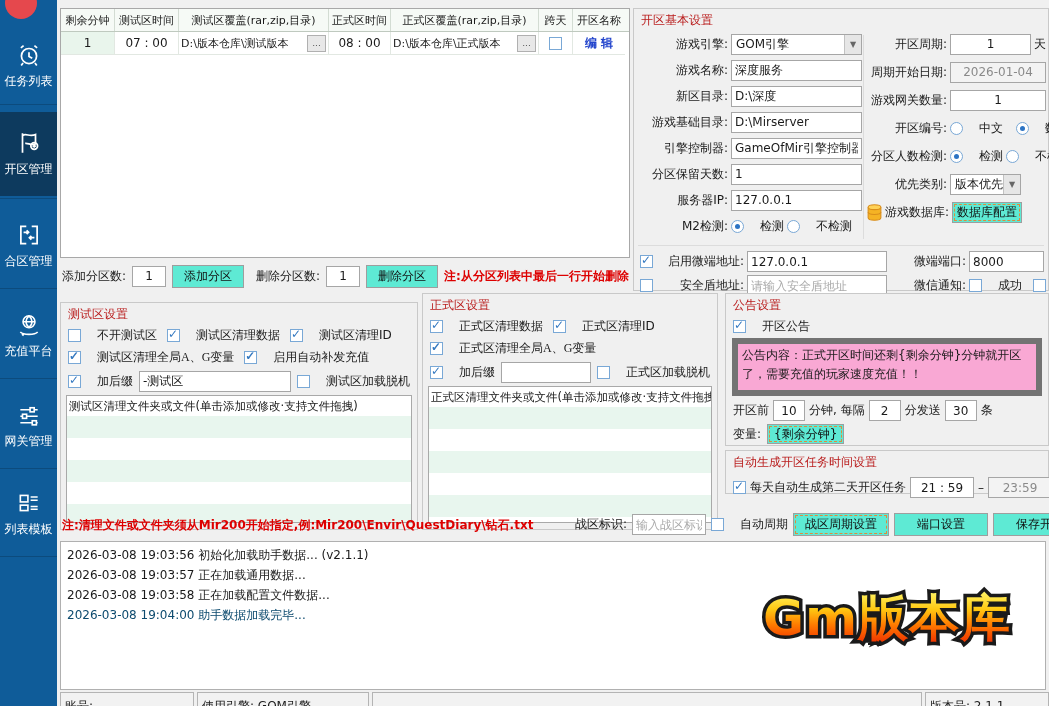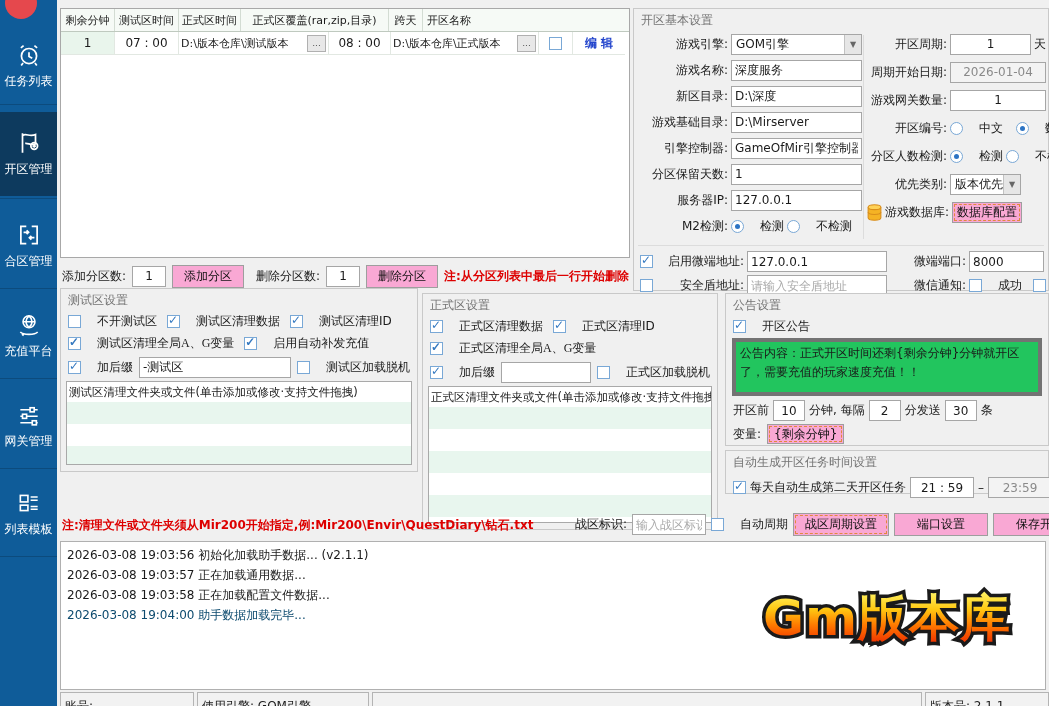--- a/index.html
+++ b/index.html
@@ -17,40 +17,40 @@
 .side-logo { position:absolute; top:-13px; left:5px; width:32px; height:32px; border-radius:50%;
              background:#e5484d; }
 .side-icon { width:26px; height:26px; }
 
 
 .inp { height:21px; border:1px solid #a6a6a6; background:#fff; padding:0 3px;
        font:12px "DejaVu Sans","Liberation Sans",sans-serif; color:#1a1a1a; min-width:0; }
 .inp.center { text-align:center; }
 .inp.ro { background:#f3f3f3; color:#8a8a8a; }
 .inp::placeholder { color:#aaa; }
-.btn { height:23px; background:#f9a8d4; border:1px solid #9e9e9e; padding:0 11px;
+.btn { height:23px; background:#5eead4; border:1px solid #9e9e9e; padding:0 11px;
        font:12px "DejaVu Sans","Liberation Sans",sans-serif; color:#111; white-space:nowrap; cursor:pointer; }
 .btn.dashed { outline:1px dashed #e08a3c; outline-offset:-3px; }
 .cb { display:inline-block; width:13px; height:13px; border:1px solid #79a8d6; background:#fff;
       position:relative; flex:none; cursor:pointer; }
 .cb.on::after { content:"✓"; position:absolute; left:0; top:-3px; font-size:12px; font-weight:bold; color:#3579c0; }
 .rd { display:inline-block; width:13px; height:13px; border:1px solid #79a8d6; border-radius:50%;
       background:#fff; position:relative; flex:none; cursor:pointer; }
 .rd.on::after { content:""; position:absolute; left:3px; top:3px; width:5px; height:5px;
       border-radius:50%; background:#2d74c4; }
 .combo { height:21px; border:1px solid #a6a6a6; background:#fff; display:flex; align-items:center; min-width:0; }
 .combo .ctext { flex:1; padding-left:4px; white-space:nowrap; overflow:hidden; }
 .combo .carrow { width:17px; align-self:stretch; background:#e6e6e6; border-left:1px solid #c2c2c2;
       display:flex; align-items:center; justify-content:center; font-size:8px; color:#666; }
 .lab { white-space:nowrap; }
 .pair { display:flex; align-items:center; gap:16px; white-space:nowrap; }
 
 
 .group { position:absolute; border:1px solid #c9c9c9; background:#f0f0f0; }
-.gtitle { position:absolute; left:7px; top:3px; color:#737373; white-space:nowrap; }
+.gtitle { position:absolute; left:7px; top:3px; color:#b91c1c; white-space:nowrap; }
 
 
 .ptable { position:absolute; left:60px; top:8px; width:570px; height:250px; background:#fff;
           border:1px solid #a8a8a8; overflow:hidden; }
 .thead { display:flex; height:23px; background:#f6faf6; border-bottom:1px solid #bfc9bf; }
 .th { display:flex; align-items:center; justify-content:center; border-right:1px solid #d3dcd3;
       white-space:nowrap; overflow:hidden; font-size:11px; }
 .trow { display:flex; height:23px; background:#fff; }
 .td { display:flex; align-items:center; justify-content:center; border-right:1px solid #e2e8e2;
       border-bottom:1px solid #e2e8e2; overflow:hidden; }
@@ -78,34 +78,34 @@
 .frow2 { display:flex; align-items:center; margin-bottom:6px; height:22px; gap:3px; }
 .flab2 { width:80px; text-align:right; white-space:nowrap; flex:none; }
 .hdiv { position:absolute; left:4px; right:4px; top:236px; border-top:1px solid #dcdcdc; }
 .brow { position:absolute; left:6px; right:4px; display:flex; align-items:center; gap:3px; }
 .brow.r1 { top:242px; } .brow.r2 { top:266px; }
 .w140 { width:140px; flex:none; } .w88r { width:88px; text-align:right; flex:none; white-space:nowrap; }
 .w66r { width:70px; text-align:right; flex:none; white-space:nowrap; }
 .dbicon { width:15px; height:17px; flex:none; }
 
 
-.g-test { left:60px; top:288px; width:358px; height:184px; }
+.g-test { left:60px; top:302px; width:358px; height:228px; }
 .g-prod { left:422px; top:293px; width:296px; height:237px; }
 .crow { position:absolute; left:7px; right:7px; display:flex; align-items:center; gap:10px; }
 .r24{top:24px;} .r46{top:46px;font-family:Liberation Serif, serif;} .r68{top:68px;}
 .listbox { position:absolute; left:5px; right:5px; top:92px; bottom:6px; background:#fff;
            border:1px solid #a9a9a9; overflow:hidden; cursor:pointer; }
 .lb-head { height:20px; line-height:20px; padding-left:2px; white-space:nowrap; overflow:hidden; font-size:11.5px; }
 .stripe { height:22px; }
 .stripe.g { background:#e8f6ee; }
 
 
 .g-ann { left:725px; top:293px; width:324px; height:153px; }
-.ann-area { position:absolute; left:6px; right:6px; top:44px; height:58px; background:#22c55e;
-            border:4px solid #737373; padding:2px 4px; line-height:1.55; overflow:hidden; }
+.ann-area { position:absolute; left:6px; right:6px; top:44px; height:58px; background:#f9a8d4;
+            border:6px solid #737373; padding:2px 4px; line-height:1.55; overflow:hidden; }
 .ann-r2 { position:absolute; left:7px; right:4px; top:106px; display:flex; align-items:center; gap:4px; }
 .ann-r3 { position:absolute; left:7px; top:130px; display:flex; align-items:center; gap:6px; }
 .w30 { width:32px; flex:none; }
 
 
 .g-auto { left:725px; top:450px; width:324px; height:44px; }
 .auto-row { position:absolute; left:7px; right:4px; top:26px; display:flex; align-items:center; gap:4px; }
 .w64 { width:64px; flex:none; }
 
 
@@ -203,20 +203,21 @@
         <path d="M13.5 15.2H20 M13.5 17.8H20"></path>
       </svg>
     <span class="lbl">列表模板</span>
   </div>
 </div>
 
 <div class="ptable">
   <div class="thead">
     <div class="th c0">剩余分钟</div>
     <div class="th c1">测试区时间</div>
+    <div class="th c2">测试区覆盖(rar,zip,目录)</div>
     <div class="th c3">正式区时间</div>
     <div class="th c4">正式区覆盖(rar,zip,目录)</div>
     <div class="th c5">跨天</div>
     <div class="th c6">开区名称</div>
   </div>
   <div class="trow">
     <div class="td c0 idcell">1</div>
     <div class="td c1">07 : 00</div>
     <div class="td c2 pathcell">
       <span class="pathtext">D:\版本仓库\测试版本</span>

